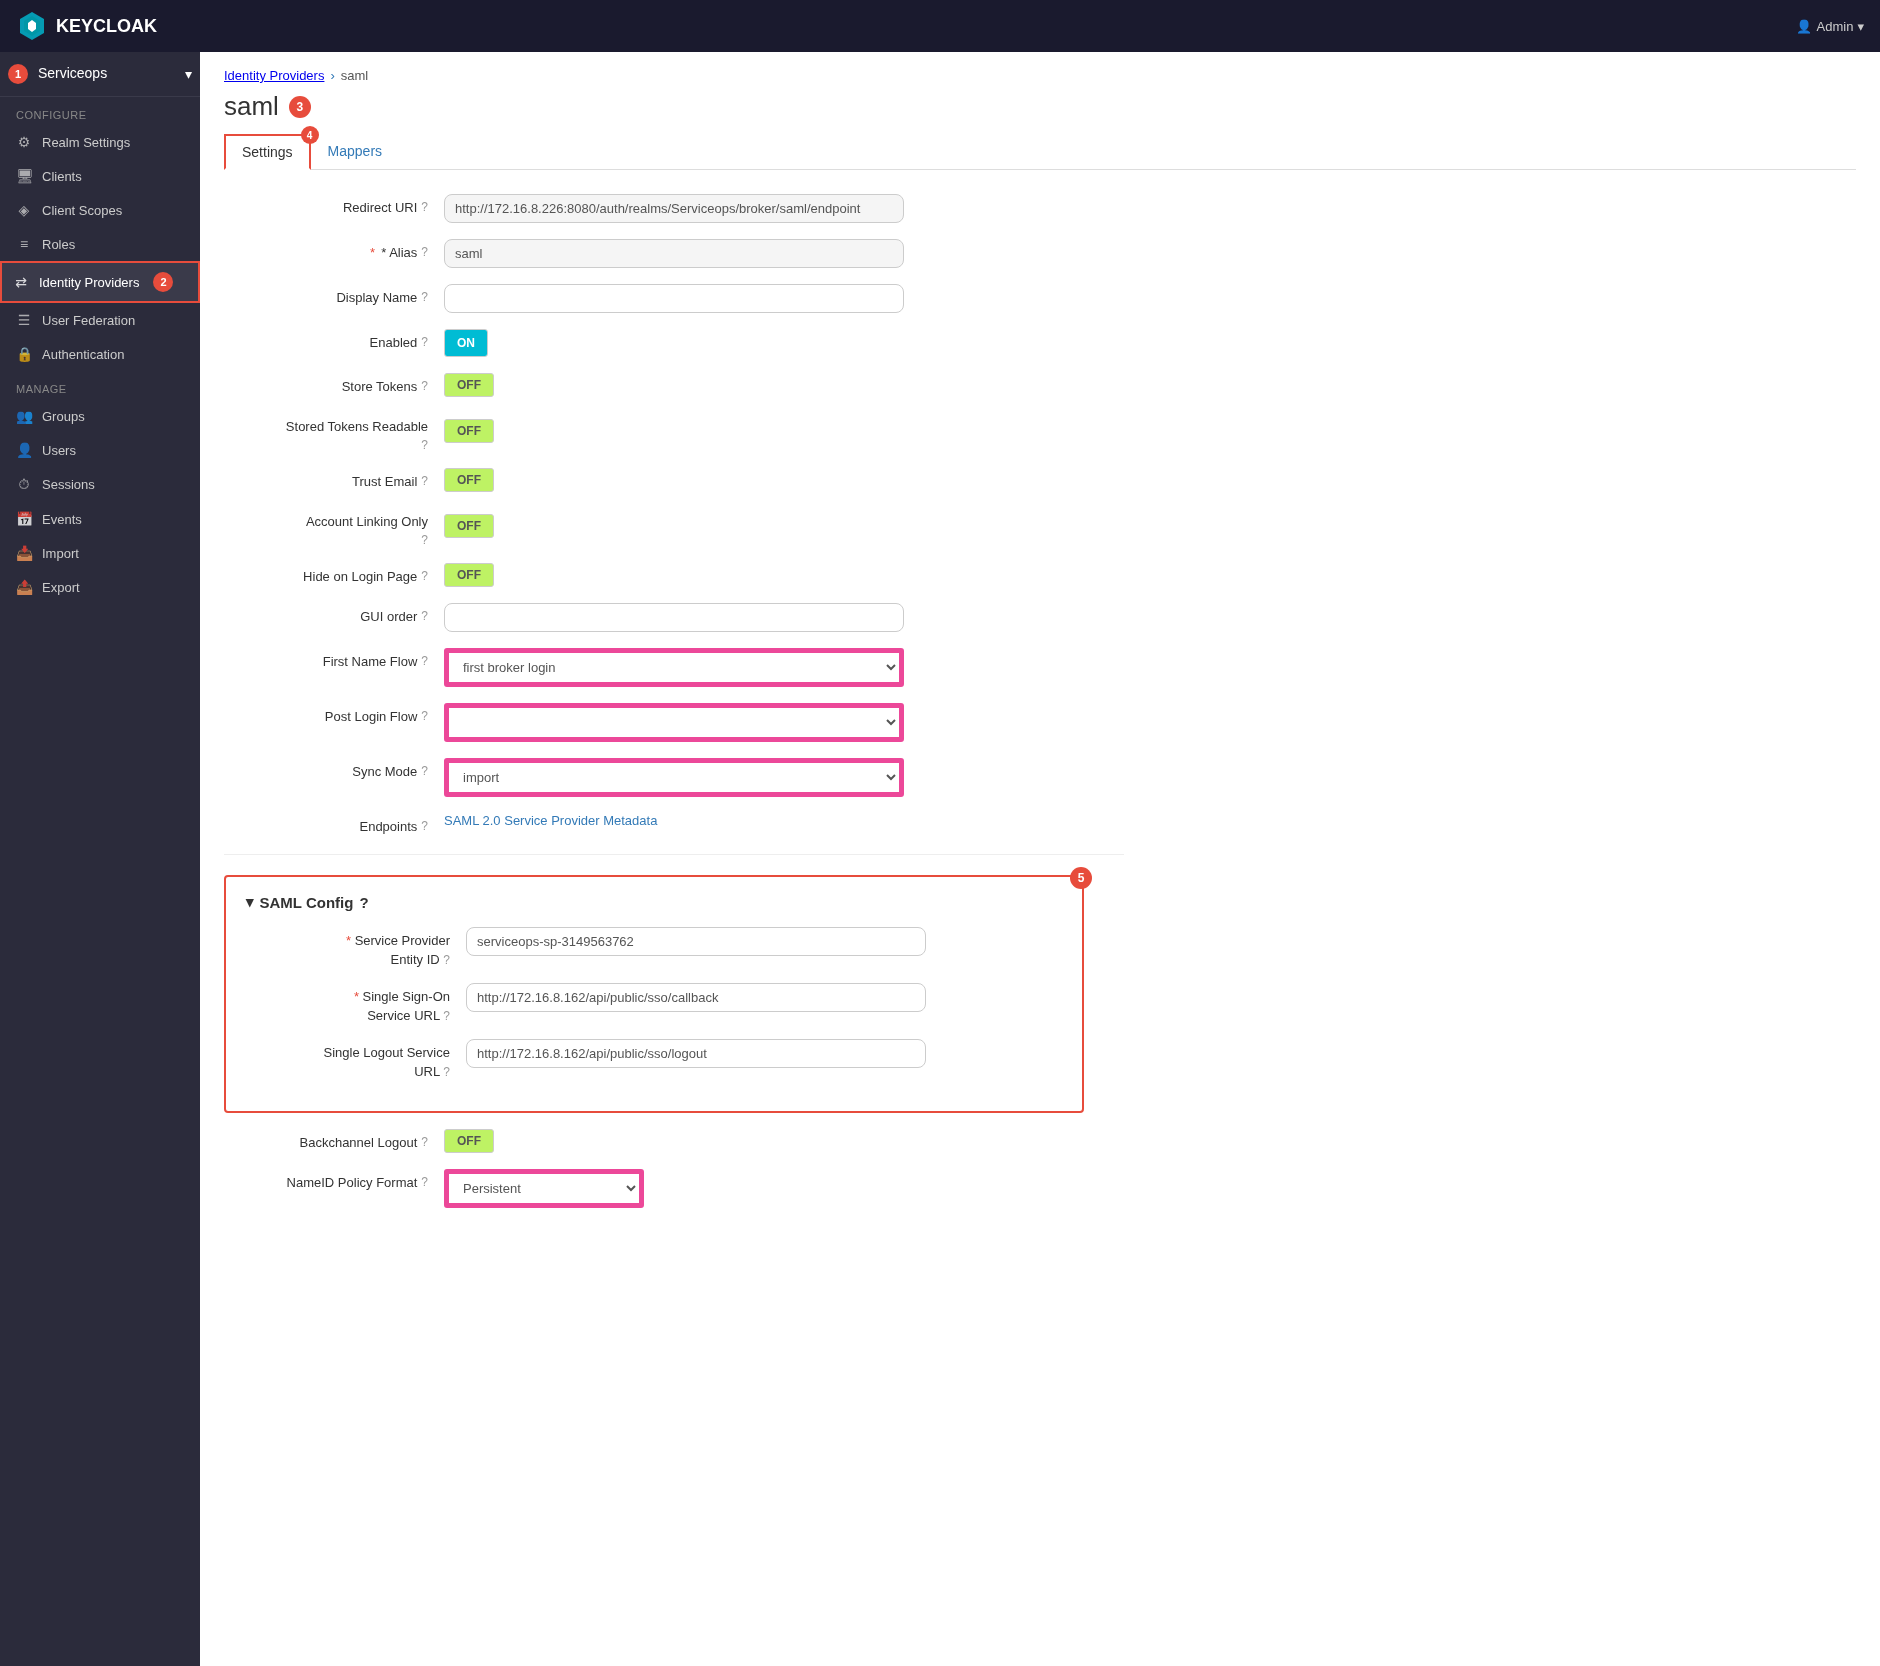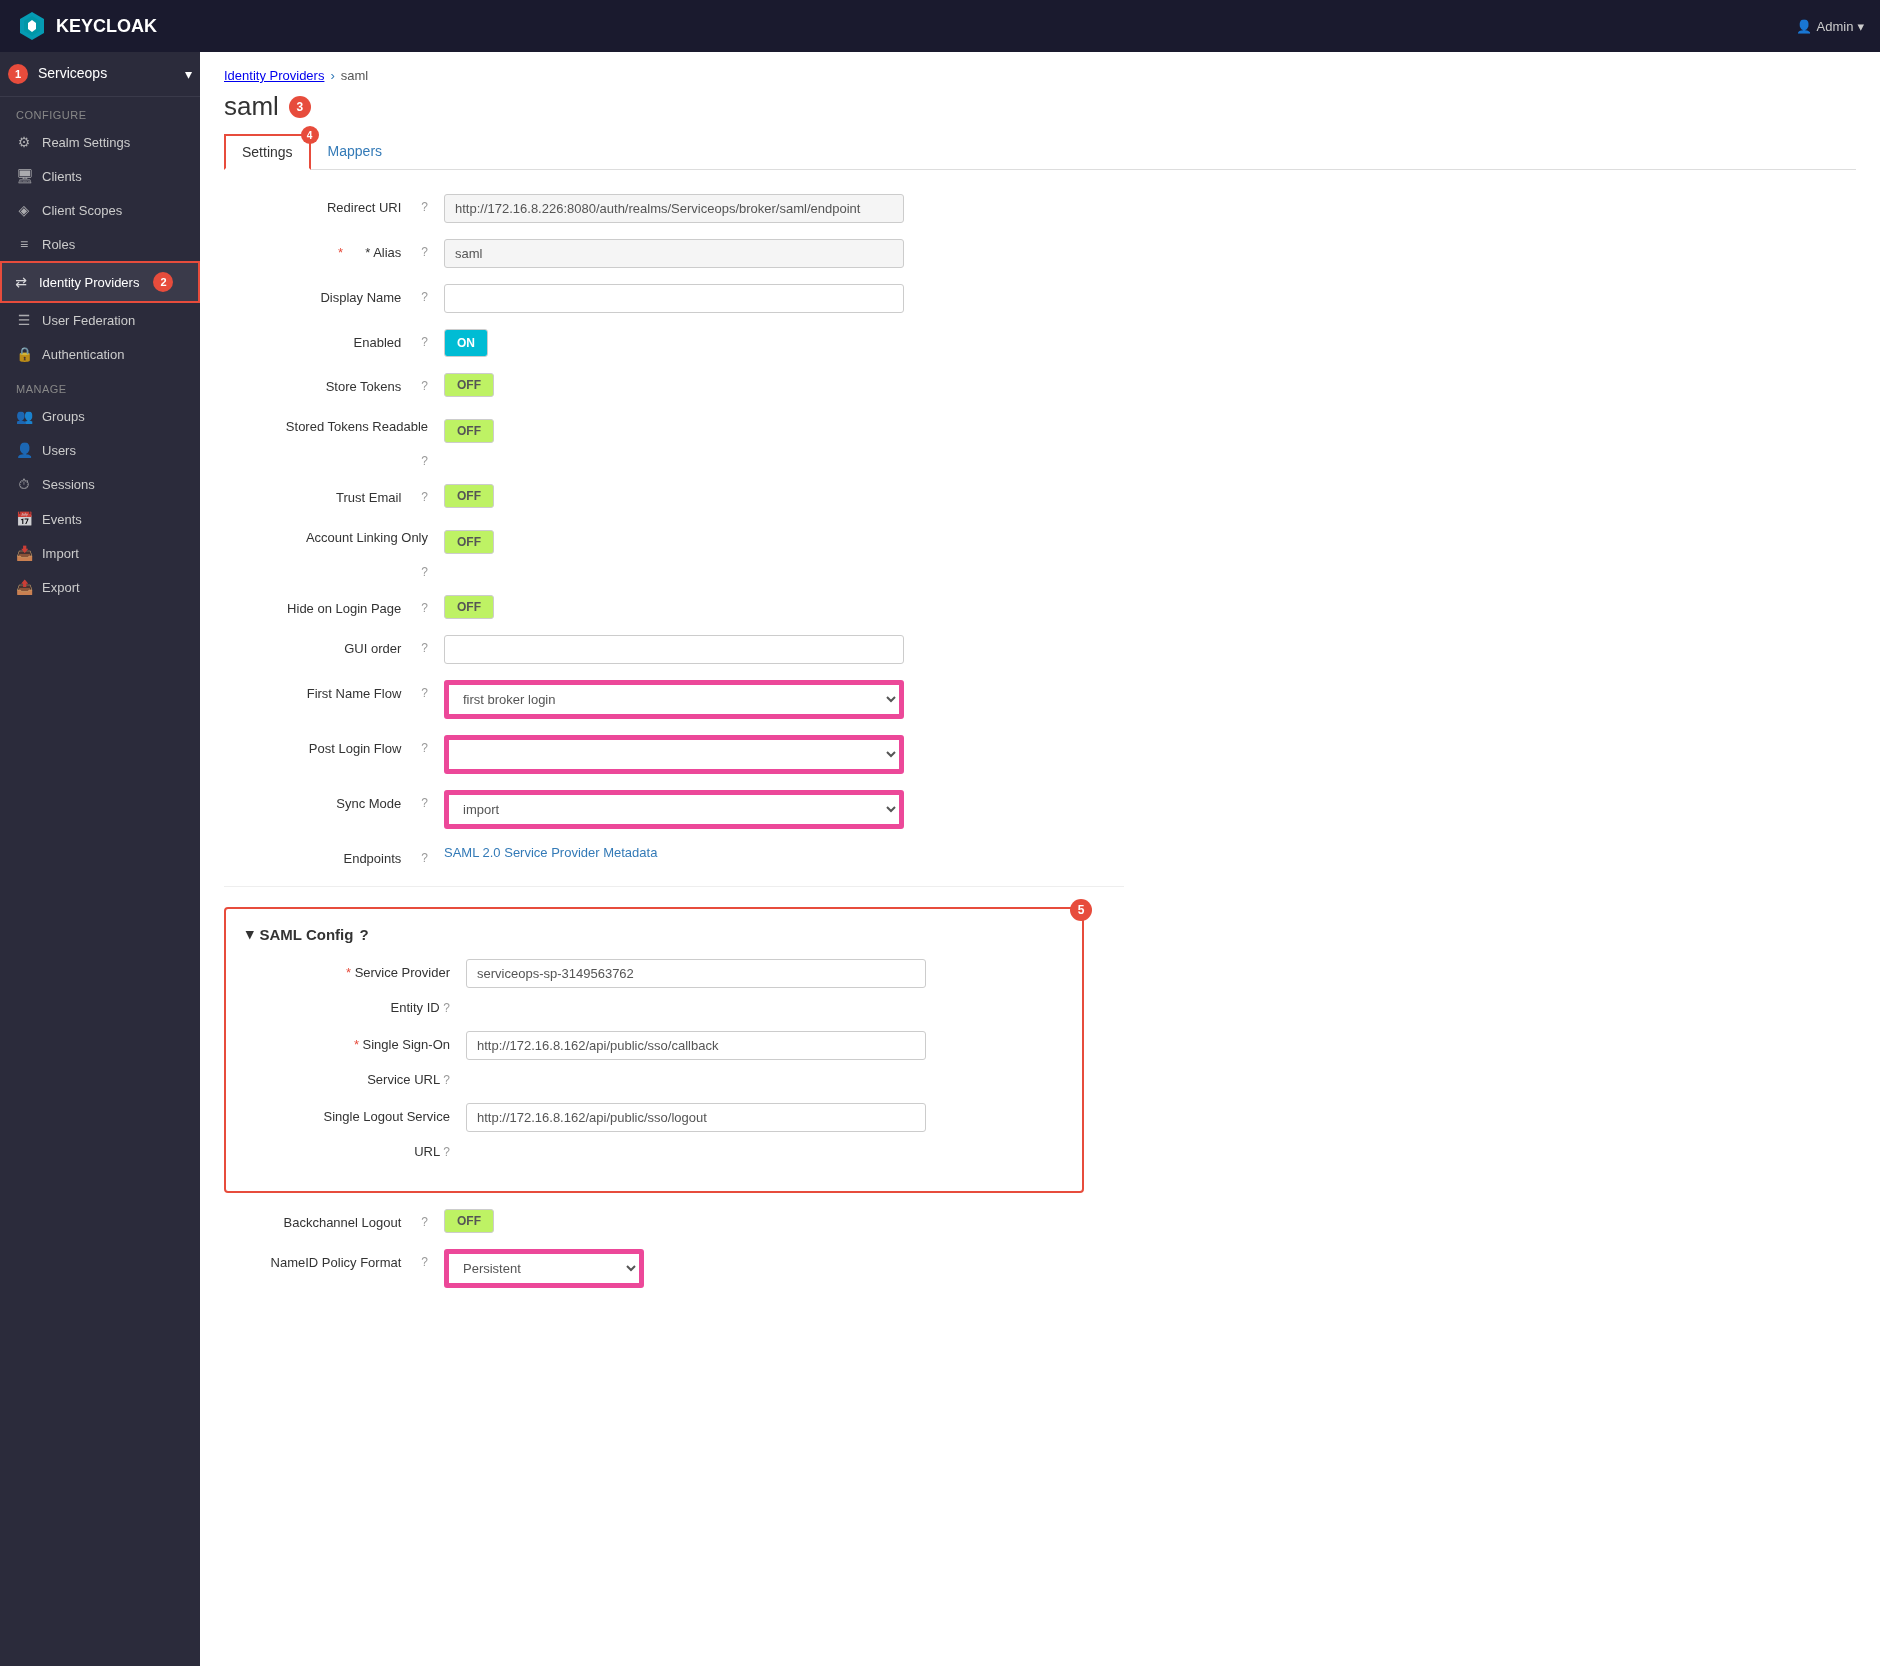--- a/index.html
+++ b/index.html
@@ -204,37 +204,37 @@
       width: 220px;
       min-width: 220px;
       text-align: right;
       padding-right: 16px;
       padding-top: 6px;
       font-size: 13px;
       color: #333;
       display: flex;
       align-items: flex-start;
       justify-content: flex-end;
-      gap: 20px;
+      gap: 4px;
     }
     .form-label .required { color: #e74c3c; }
     .form-label .help-icon {
       color: #999;
       font-size: 12px;
       cursor: help;
     }
     .form-control-wrap {
       flex: 1;
     }
     .form-input {
       width: 100%;
       max-width: 460px;
       padding: 6px 10px;
       border: 1px solid #ccc;
-      border-radius: 3px;
+      border-radius: 8px;
       font-size: 13px;
       color: #555;
       background: #f5f5f5;
     }
     .form-input-white {
       background: #fff;
     }
 
     
     .toggle {

